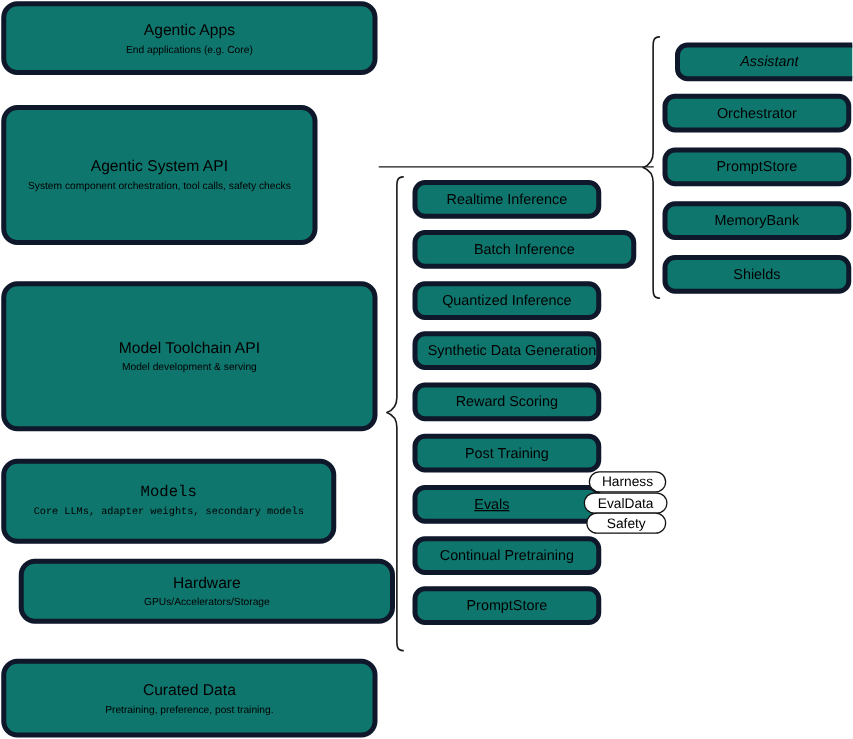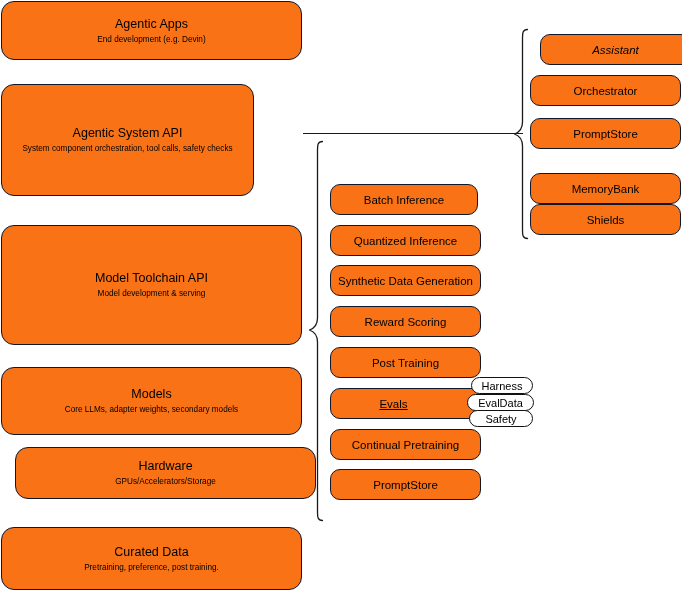--- a/index.html
+++ b/index.html
@@ -16,22 +16,22 @@
     width: 682px;
     height: 591px;
     background: #ffffff;
     overflow: hidden;
   }
 
   
   .box {
     position: absolute;
     box-sizing: border-box;
-    background: #f97316;
-    border: 1px solid #0f172a;
+    background: #0f766e;
+    border: 4px solid #0f172a;
     border-radius: 11px;
     display: flex;
     flex-direction: column;
     align-items: center;
     justify-content: center;
     text-align: center;
   }
 
   
   .layer {
@@ -101,34 +101,34 @@
     stroke-linejoin: round;
   }
 </style>
 </head>
 <body>
 
 <div id="canvas">
 
   <div class="box layer" style="left:1px; top:1px; width:301px; height:59px;">
     <div class="layer-title">Agentic Apps</div>
-    <div class="layer-sub">End development (e.g. Devin)</div>
+    <div class="layer-sub">End applications (e.g. Core)</div>
   </div>
 
   <div class="box layer" style="left:1px; top:84px; width:253px; height:112px;">
     <div class="layer-title">Agentic System API</div>
     <div class="layer-sub">System component orchestration, tool calls, safety checks</div>
   </div>
 
   <div class="box layer" style="left:1px; top:225px; width:301px; height:120px;">
     <div class="layer-title">Model Toolchain API</div>
     <div class="layer-sub">Model development &amp; serving</div>
   </div>
 
-  <div class="box layer" style="left:1px; top:367px; width:301px; height:68px;">
+  <div class="box layer" style="left:1px; top:367px; width:268px; height:68px;font-family:Liberation Mono, monospace;">
     <div class="layer-title">Models</div>
     <div class="layer-sub">Core LLMs, adapter weights, secondary models</div>
   </div>
 
   <div class="box layer" style="left:15px; top:447px; width:301px; height:52px;">
     <div class="layer-title">Hardware</div>
     <div class="layer-sub">GPUs/Accelerators/Storage</div>
   </div>
 
   <div class="box layer" style="left:1px; top:527px; width:301px; height:63px;">
@@ -139,27 +139,30 @@
   <div class="connector" style="left:303px; top:133px; width:220px;"></div>
 
   <svg class="brace" style="left:308px; top:140px;" width="16" height="382" viewBox="0 0 16 382">
     <path d="M14.5 1.5 C9.5 1.5 9.5 5.5 9.5 10 L9.5 178 C9.5 184 7 188 1.5 190 C7 192 9.5 196 9.5 202 L9.5 372 C9.5 376.5 9.5 380.5 14.5 380.5"></path>
   </svg>
 
   <svg class="brace" style="left:513px; top:28px;" width="16" height="212" viewBox="0 0 16 212">
     <path d="M14.5 1.5 C9.5 1.5 9.5 5.5 9.5 10 L9.5 94 C9.5 100 7 104 1.5 106 C7 108 9.5 112 9.5 118 L9.5 202 C9.5 206.5 9.5 210.5 14.5 210.5"></path>
   </svg>
 
-  <div class="box cap" style="left:330px; top:184px; width:148px;">
+  <div class="box cap" style="left:330px; top:144px; width:151px;">
+    <div class="cap-label">Realtime Inference</div>
+  </div>
+  <div class="box cap" style="left:330px; top:184px; width:179px;">
     <div class="cap-label">Batch Inference</div>
   </div>
   <div class="box cap" style="left:330px; top:225px; width:151px;">
     <div class="cap-label">Quantized Inference</div>
   </div>
-  <div class="box cap" style="left:330px; top:265px; width:151px;">
+  <div class="box cap" style="left:330px; top:265px; width:151px;align-items:flex-end;">
     <div class="cap-label">Synthetic Data Generation</div>
   </div>
   <div class="box cap" style="left:330px; top:306px; width:151px;">
     <div class="cap-label">Reward Scoring</div>
   </div>
   <div class="box cap" style="left:330px; top:347px; width:151px;">
     <div class="cap-label">Post Training</div>
   </div>
   <div class="box cap" style="left:330px; top:388px; width:151px;">
     <div class="cap-label" style="transform:translateX(-12px);text-decoration:underline;">Evals</div>
@@ -183,20 +186,20 @@
 
   <div class="box cap" style="left:540px; top:34px; width:151px;font-style:italic;">
     <div class="cap-label">Assistant</div>
   </div>
   <div class="box cap" style="left:530px; top:75px; width:151px;">
     <div class="cap-label">Orchestrator</div>
   </div>
   <div class="box cap" style="left:530px; top:118px; width:151px;">
     <div class="cap-label">PromptStore</div>
   </div>
-  <div class="box cap" style="left:530px; top:173px; width:151px;">
+  <div class="box cap" style="left:530px; top:161px; width:151px;">
     <div class="cap-label">MemoryBank</div>
   </div>
   <div class="box cap" style="left:530px; top:204px; width:151px;">
     <div class="cap-label">Shields</div>
   </div>
 
 </div>
 
 </body></html>

